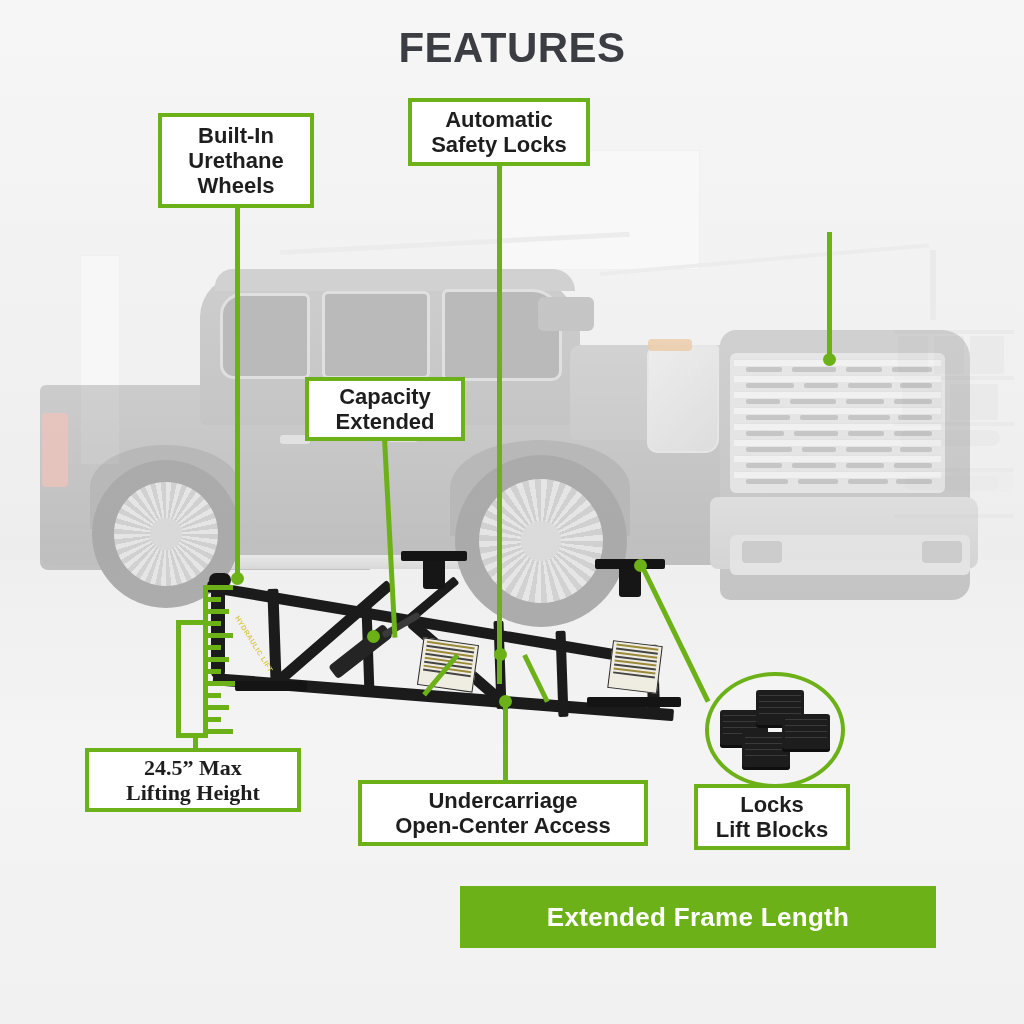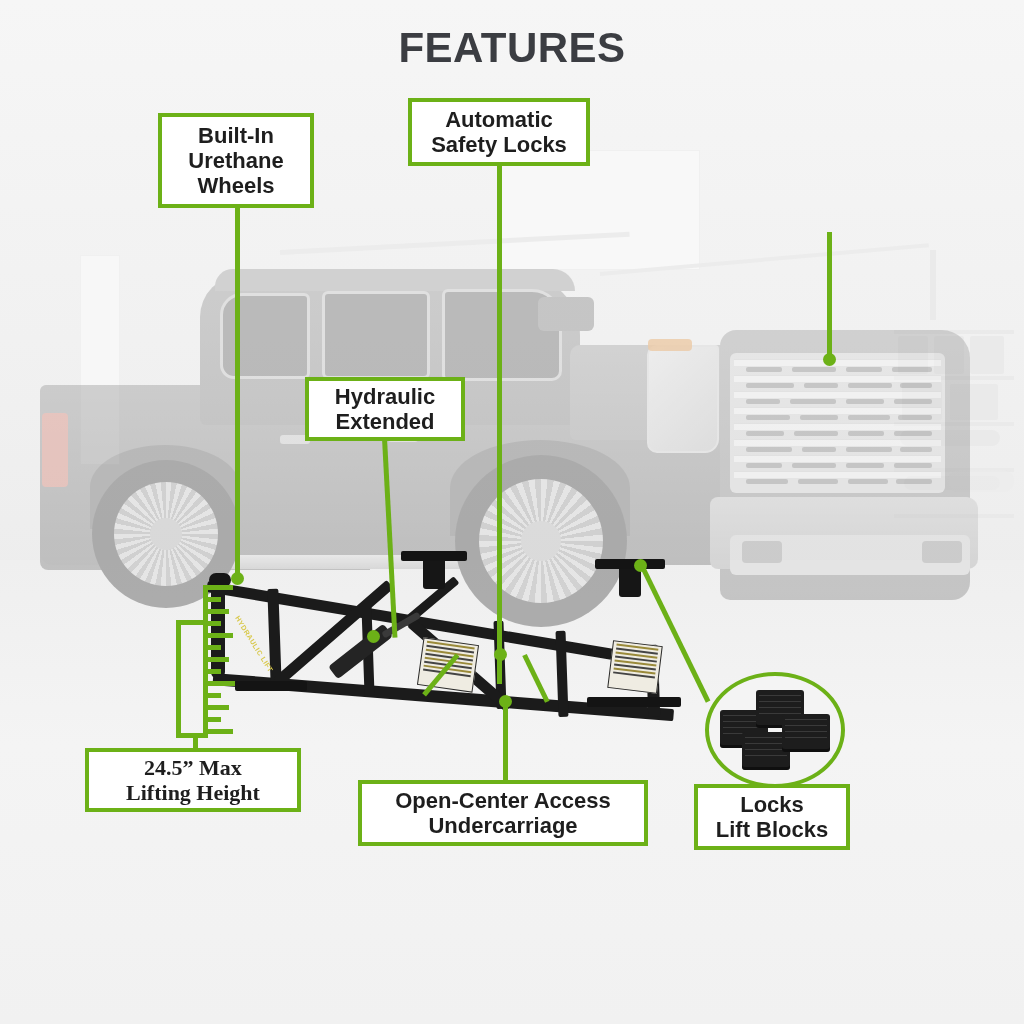--- a/index.html
+++ b/index.html
@@ -444,40 +444,43 @@
     <div>
       <div>Built-In</div>
       <div>Urethane</div>
       <div>Wheels</div>
     </div>
   </div>
 
 
   <div class="cbox" style="left:305px;top:377px;width:160px;height:64px;font-size:22px;">
     <div>
-      <div>Hydraulic</div>
+      <div>Capacity</div>
       <div>Extended</div>
     </div>
   </div>
 
   <div class="cbox" style="left:85px;top:748px;width:216px;height:64px;font-size:22px;font-family:Liberation Serif, serif;">
     <div>
       <div>24.5” Max</div>
       <div>Lifting Height</div>
     </div>
   </div>
 
   <div class="cbox" style="left:358px;top:780px;width:290px;height:66px;font-size:22px;">
     <div>
+      <div>Undercarriage</div>
       <div>Open-Center Access</div>
-      <div>Undercarriage</div>
     </div>
   </div>
 
   <div class="cbox" style="left:694px;top:784px;width:156px;height:66px;font-size:22px;">
     <div>
       <div>Locks</div>
       <div>Lift Blocks</div>
     </div>
   </div>
 
+  <div id="footer-banner">
+    <span>Extended Frame Length</span>
+  </div>
 
 </div>
 
 </body></html>

